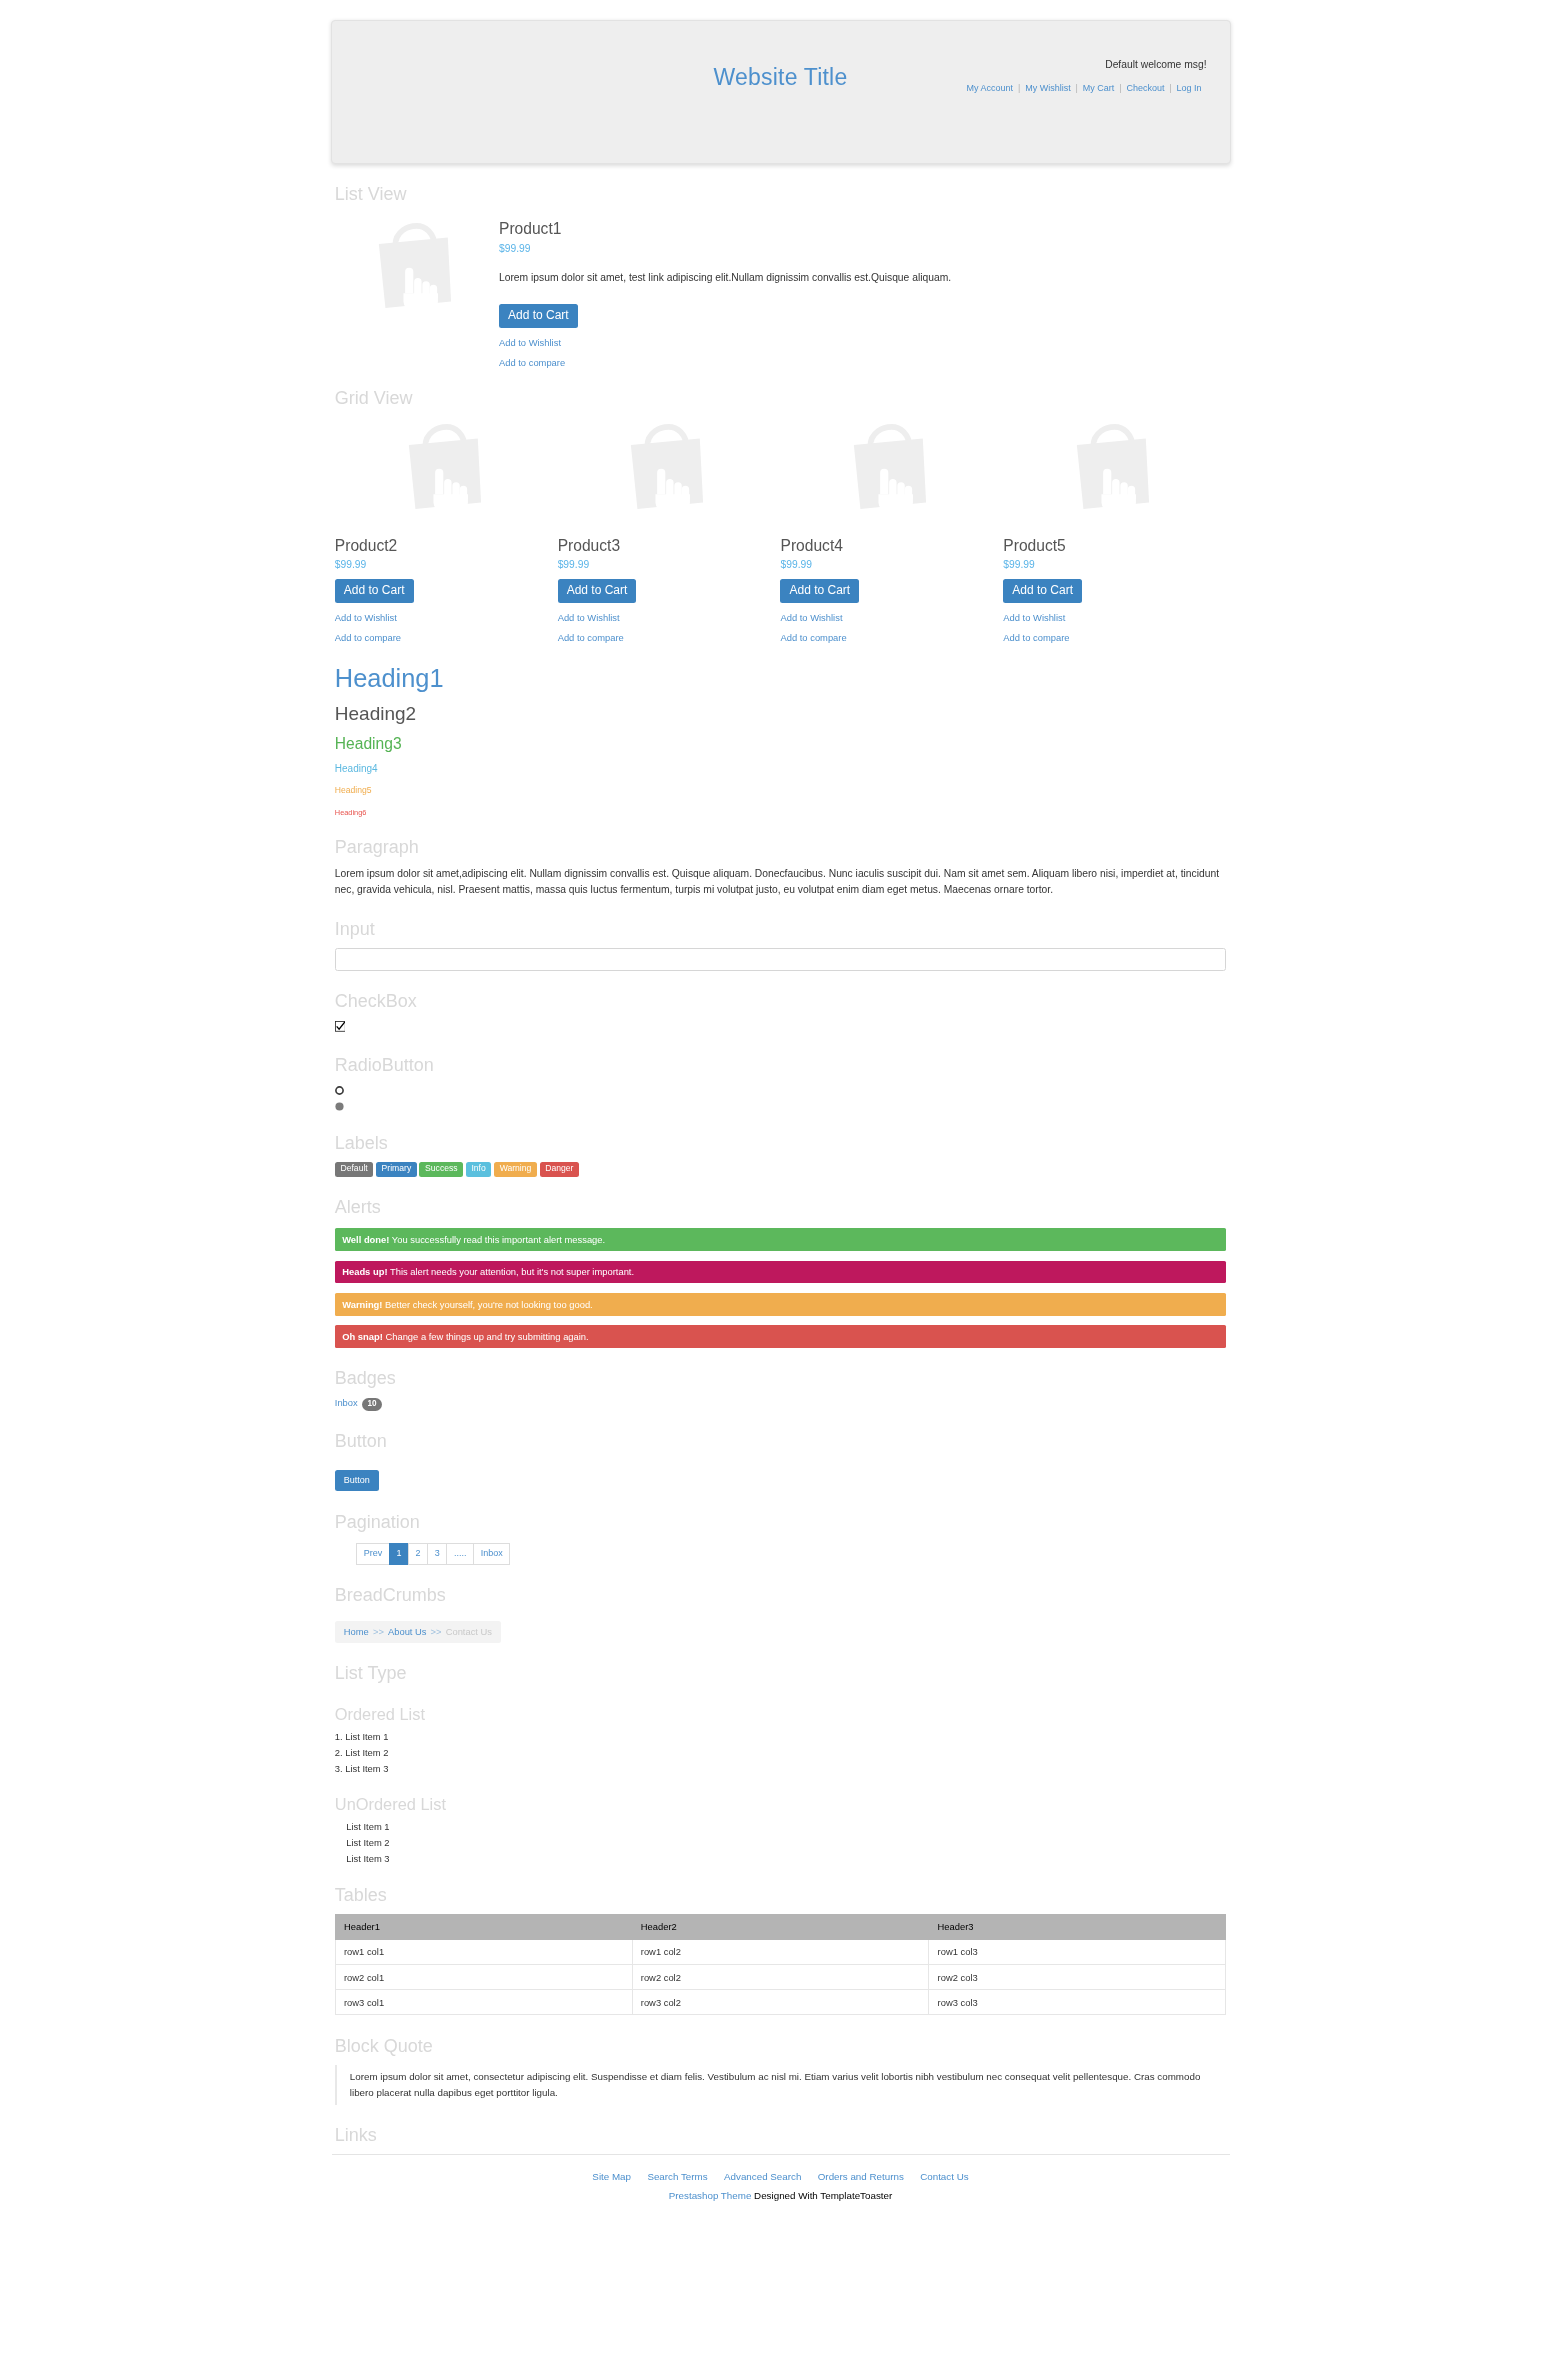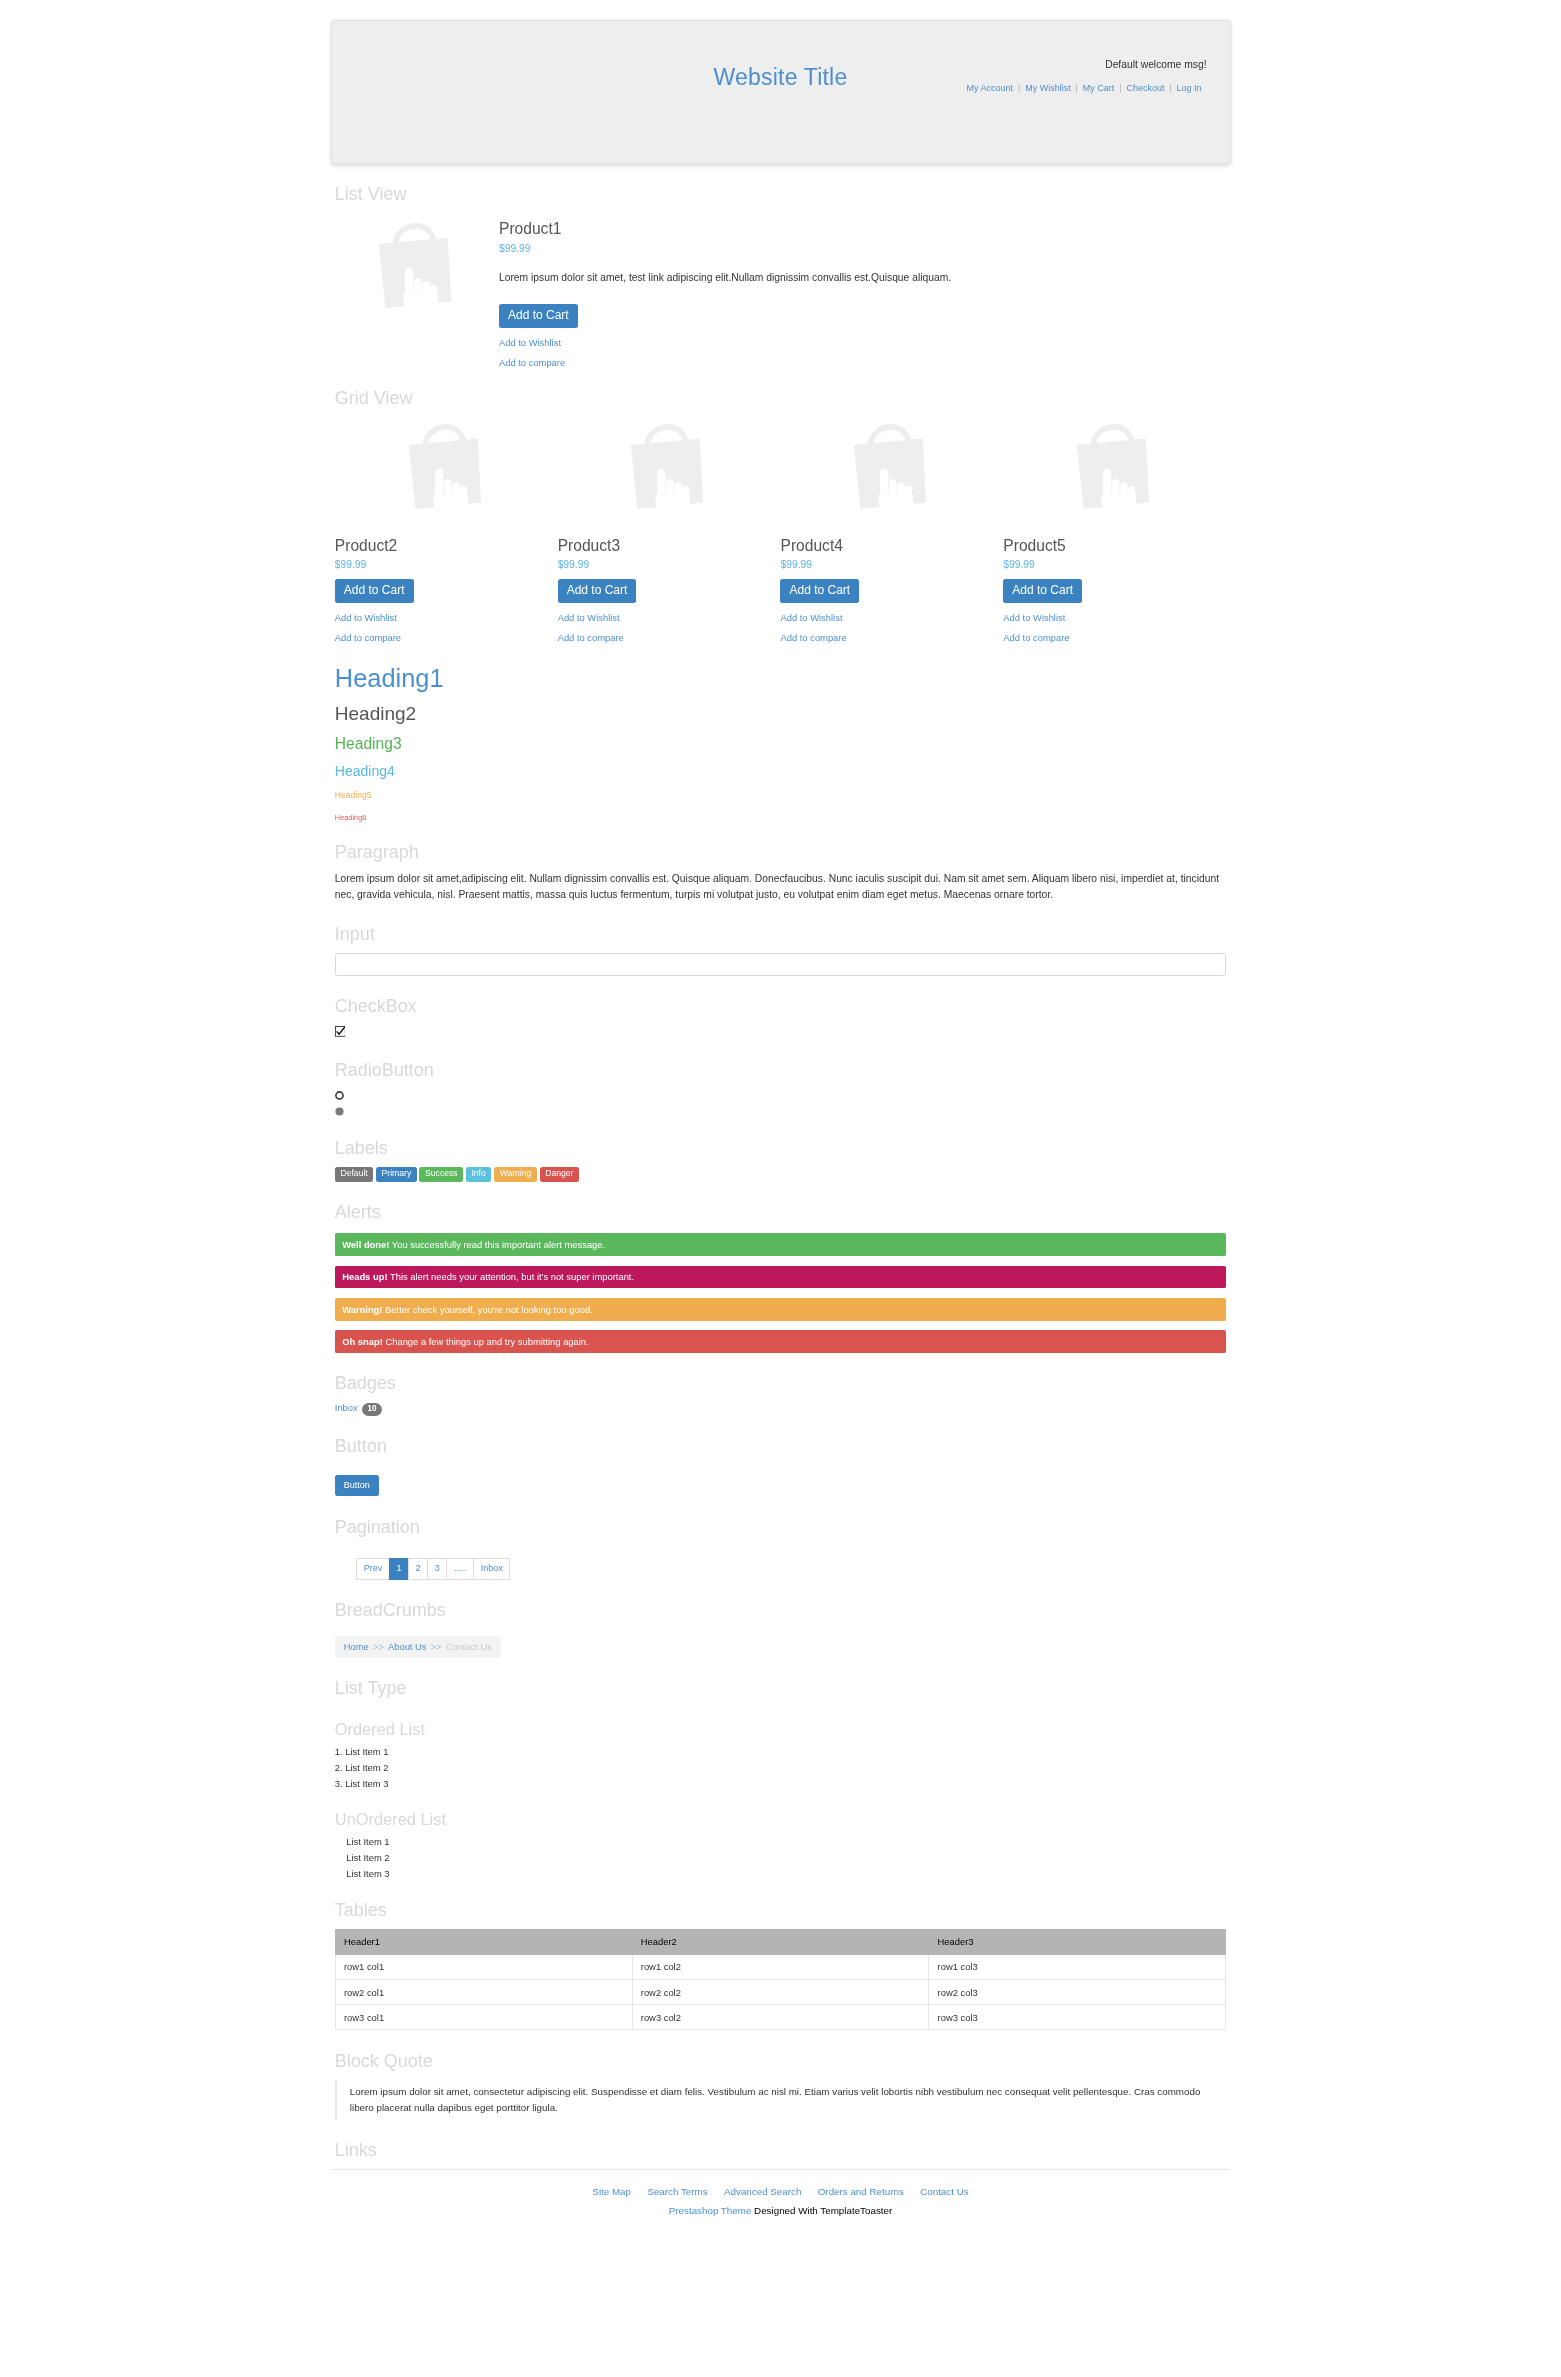--- a/index.html
+++ b/index.html
@@ -147,21 +147,21 @@
   .grid-cell .prod-name { margin-bottom: 4.9px; }
   .grid-cell .prod-price { margin-bottom: 8.2px; }
 
   
   .bag-icon { display:block; }
 
   
   .h1-demo { font-size: 25.4px; color: #4d90cd; font-weight: normal; margin: 21.3px 0 0 0; }
   .h2-demo { font-size: 19px; color: #555555; font-weight: normal; margin: 9.8px 0 0 0; }
   .h3-demo { font-size: 15.6px; color: #55b354; font-weight: normal; margin: 9.8px 0 0 0; }
-  .h4-demo { font-size: 14px; color: #5bb8e0; font-weight: normal; margin: 9.8px 0 0 0; }
+  .h4-demo { font-size: 10px; color: #5bb8e0; font-weight: normal; margin: 9.8px 0 0 0; }
   .h5-demo { font-size: 8.6px; color: #f0ad4e; font-weight: normal; margin: 11.5px 0 0 0; }
   .h6-demo { font-size: 7.4px;  color: #e8544e; font-weight: normal; margin: 13px 0 0 0; }
 
   .para {
     font-size: 10.3px;
     color: #333333;
     line-height: 1.55;
     margin: 6.6px 0 0 0;
   }
 
@@ -231,21 +231,21 @@
     font-size: 9px;
     padding: 5.7px 9px 6.6px 9px;
     font-family: "Liberation Sans", sans-serif;
     cursor: pointer;
     line-height: 1;
   }
 
   
   .pagination {
     display: flex;
-    margin-top: 21px;
+    margin-top: 11px;
     margin-left: 21.3px;
   }
   .pg {
     border: 0.8px solid #dddddd;
     border-right: none;
     color: #4d90cd;
     background: #ffffff;
     font-size: 9px;
     padding: 4.1px 6.6px 4.9px 6.6px;
     text-decoration: none;

